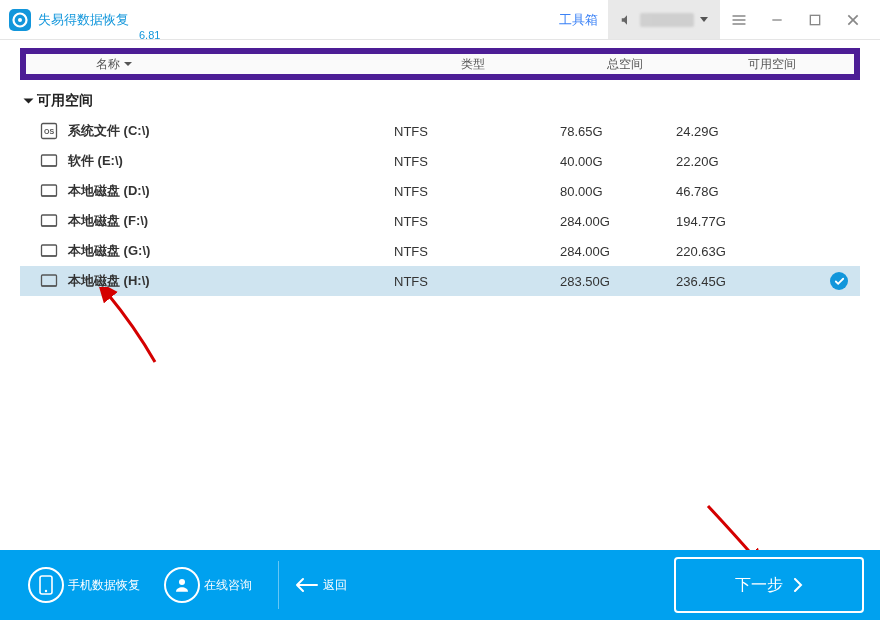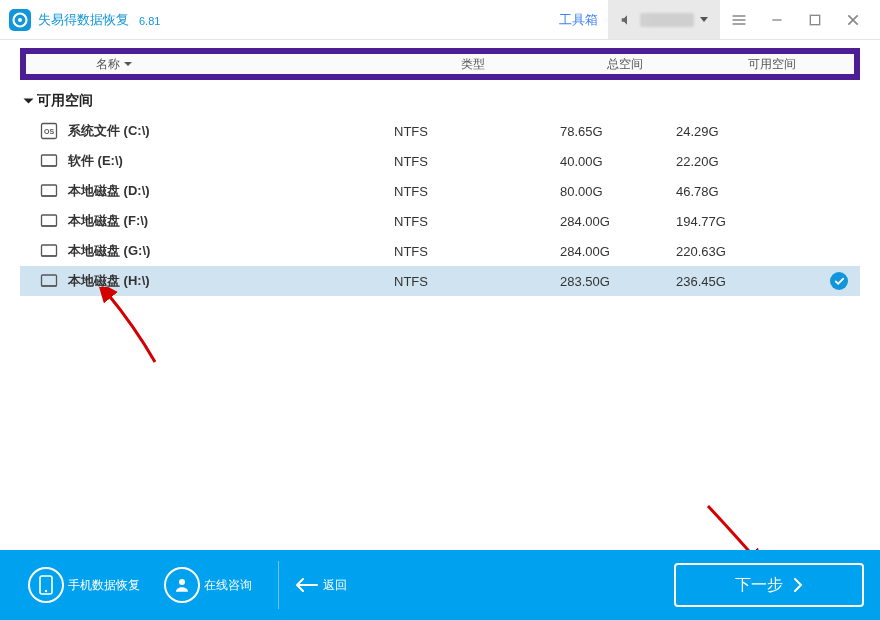--- a/index.html
+++ b/index.html
@@ -3,21 +3,21 @@
 <meta charset="utf-8">
 <style>
   * { box-sizing: border-box; margin: 0; padding: 0; }
   body { font-family: "Microsoft YaHei", Arial, sans-serif; font-size: 13px; color: #333; width: 880px; height: 620px; overflow: hidden; background: #fff; position: relative; }
   
   
   .titlebar { height: 40px; display: flex; align-items: center; padding: 0 8px; border-bottom: 1px solid #e5e5e5; }
   .logo-wrap { display: flex; align-items: center; gap: 6px; }
   .logo-icon { width: 24px; height: 24px; display: flex; align-items: center; justify-content: center; }
   .app-title { color: #1296db; font-size: 13px; font-weight: 500; }
-  .app-version { color: #1296db; font-size: 11px; margin-left: 4px; position: relative; top: 1px; }
+  .app-version { color: #1296db; font-size: 11px; margin-left: 4px; position: relative; top: 15px; }
   .titlebar-spacer { flex: 1; }
   .titlebar-tools { display: flex; align-items: center; height: 100%; }
   .tool-label { font-size: 13px; color: #3b82f6; padding: 0 10px; }
   .user-menu { background: #e9e9e9; height: 100%; display: flex; align-items: center; padding: 0 12px; gap: 6px; min-width: 100px; justify-content: center; }
   .user-blur { background: linear-gradient(to right,#d0d0d0,#cfcfcf); width: 54px; height: 14px; border-radius: 2px; filter: blur(1px); }
   .caret-down { width: 0; height: 0; border-left: 4px solid transparent; border-right: 4px solid transparent; border-top: 5px solid #555; }
   .win-btn { width: 38px; height: 100%; display: flex; align-items: center; justify-content: center; }
   .win-btn svg { width: 16px; height: 16px; }
   
   
@@ -49,21 +49,21 @@
   .anno1 { position:absolute; left:95px; top:287px; pointer-events:none; }
   .anno2 { position:absolute; left:700px; top:500px; pointer-events:none; }
   
   
   .footer { position: absolute; left:0; right:0; bottom:0; height:70px; background:#00a1ef; display:flex; align-items:center; padding:0 16px; color:#fff; }
   .foot-btn { display:flex; flex-direction:row; align-items:center; gap:4px; padding:0 12px; font-size:12px; cursor:pointer; }
   .foot-icon-circle { width:36px;height:36px;border:2px solid #fff;border-radius:50%;display:flex;align-items:center;justify-content:center; }
   .foot-divider { width:1px; height:48px; background:rgba(255,255,255,0.4); margin:0 14px; }
   .foot-back { display:flex; flex-direction:row; align-items:center; gap:4px; font-size:12px; cursor:pointer;}
   .foot-spacer { flex:1; }
-  .next-btn { width:190px; height:44px; border:2px solid #fff; border-radius:4px; display:flex; align-items:center; justify-content:center; gap:10px; font-size:16px; cursor:pointer; }
+  .next-btn { width:190px; height:56px; border:2px solid #fff; border-radius:4px; display:flex; align-items:center; justify-content:center; gap:10px; font-size:16px; cursor:pointer; }
 </style>
 </head>
 <body>
 
 <div class="titlebar">
   <div class="logo-wrap">
     <span class="logo-icon">
       <svg viewBox="0 0 24 24">
           <rect x="1" y="1" width="22" height="22" rx="5" fill="#1296db"></rect>
           <circle cx="12" cy="12" r="6.5" fill="none" stroke="#fff" stroke-width="2.2"></circle>

